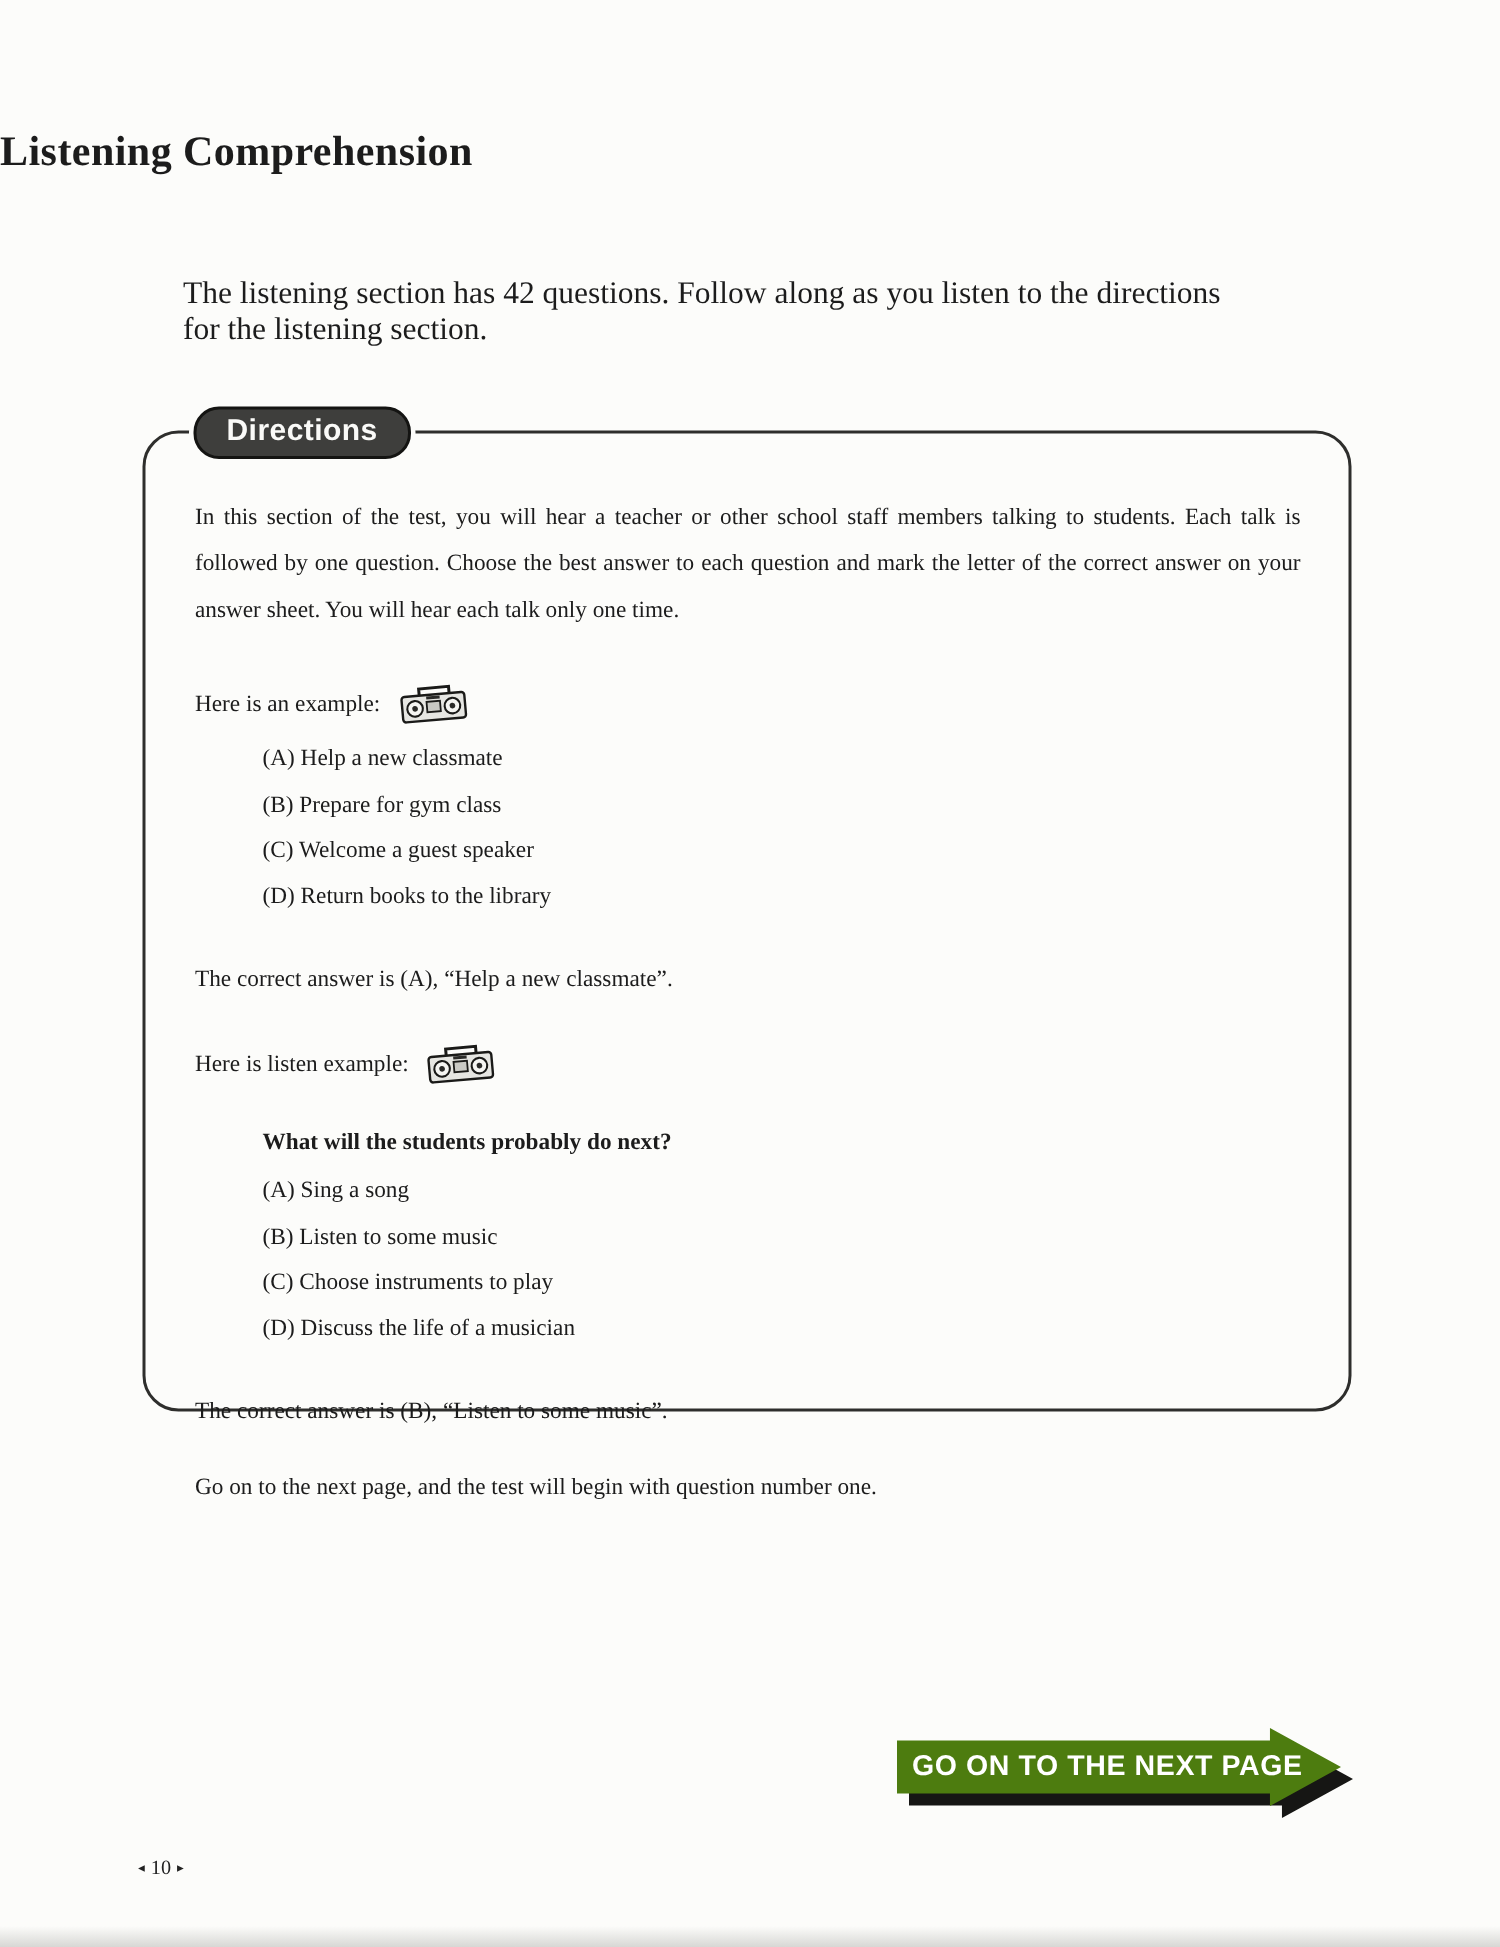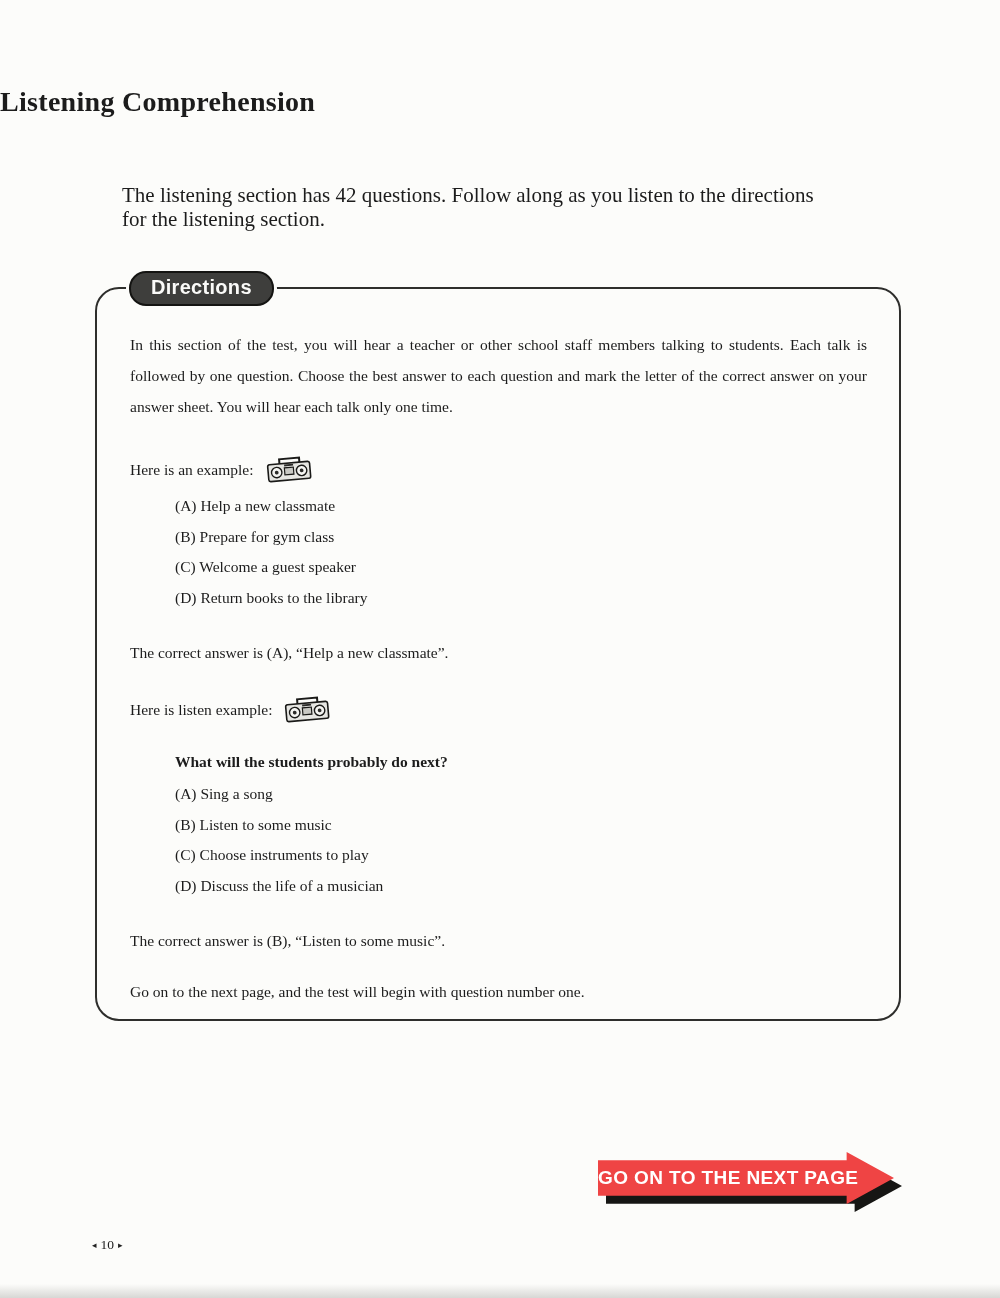--- a/index.html
+++ b/index.html
@@ -31,21 +31,21 @@
 
   .intro {
     position:absolute; top:183px; left:122px; width:720px;
     font-size:21px; line-height:24px;
     margin:0;
   }
 
   
   .directions-box {
     position:absolute; top:287px; left:95px;
-    width:806px; height:734px;
+    width:806px; height:654px;
     border:2px solid #2e2e2c;
     border-radius:24px;
     background:#fcfcfa;
     box-sizing:border-box;
     padding:26px 32px 12px 33px;
   }
   .directions-tab {
     position:absolute; top:-18px; left:32px;
     background:#3e3e3c;
     border:2px solid #141412;
@@ -87,23 +87,23 @@
     position:absolute; left:598px; top:1152px;
     width:306px; height:60px;
   }
   .banner-shadow, .banner-arrow {
     position:absolute; left:0; top:0;
     width:296px; height:52px;
     clip-path:polygon(0 16%, 84% 16%, 84% 0, 100% 50%, 84% 100%, 84% 84%, 0 84%);
   }
   .banner-shadow { background:#161614; transform:translate(8px,8px); }
   .banner-arrow  {
-    background:#ef4444;
+    background:#4d7c0f;
     display:flex; align-items:center;
-    padding-left:0; box-sizing:border-box;
+    padding-left:10px; box-sizing:border-box;
   }
   .banner-arrow span {
     font-family:"Liberation Sans", sans-serif;
     font-weight:bold; font-size:19px; color:#ffffff;
     letter-spacing:.4px; white-space:nowrap;
   }
 
   .page-number {
     position:absolute; left:92px; top:1237px;
     font-size:13.5px; color:#222;

